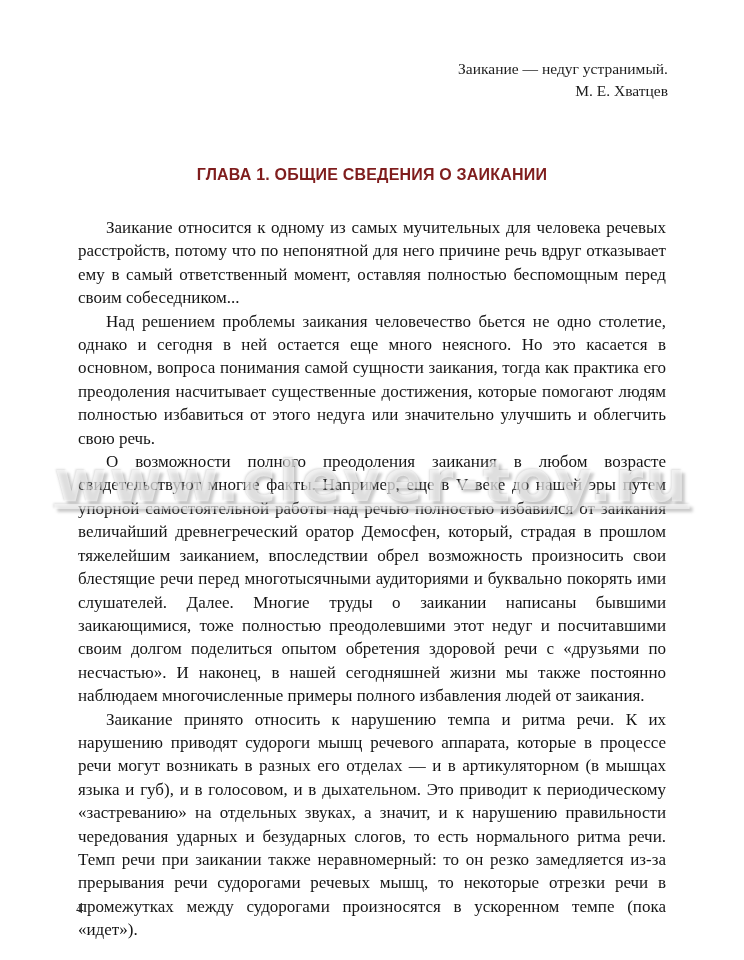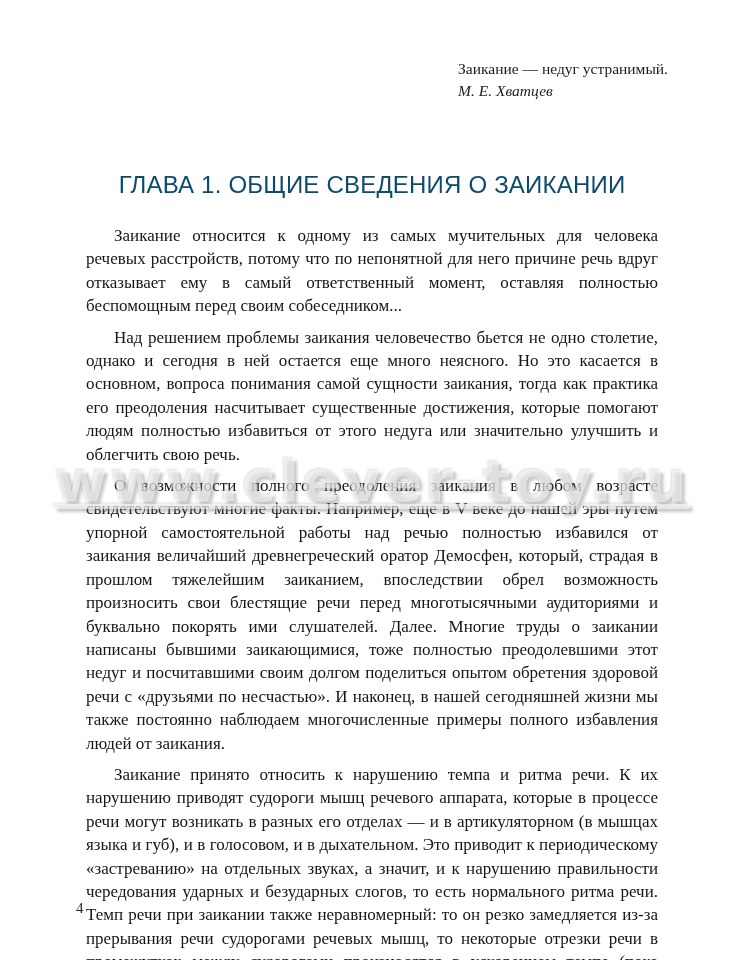--- a/index.html
+++ b/index.html
@@ -13,55 +13,54 @@
     height: 960px;
     background: #ffffff;
     overflow: hidden;
     font-family: "Liberation Serif", serif;
     color: #1a1a1a;
   }
   .epigraph {
     position: absolute;
     top: 58px;
     right: 76px;
-    text-align: left;
+    text-align: right;
     font-size: 15.5px;
     line-height: 22px;
     color: #1c1c1c;
     margin-left: 28px;
   }
   .epigraph .author {
-    font-style: italic;
   }
   .chapter-title {
     position: absolute;
     top: 155px;
     left: 78px;
     width: 588px;
     text-align: center;
     font-family: "Liberation Sans", sans-serif;
-    font-weight: normal;
-    font-size: 24px;
+    font-weight: bold;
+    font-size: 16px;
     letter-spacing: 0.2px;
-    color: #0c4a6e;
+    color: #7f1d1d;
     white-space: nowrap;
     overflow: visible;
   }
   .body-text {
     position: absolute;
     top: 216px;
     left: 78px;
     width: 588px;
     font-size: 17px;
     line-height: 23.4px;
     text-align: justify;
     color: #151515;
   }
   .body-text p {
-    margin: 8px;
+    margin: 0;
     text-indent: 28px;
   }
   .watermark {
     position: absolute;
     top: 448px;
     left: 0;
     width: 744px;
     text-align: center;
     font-family: "DejaVu Sans", sans-serif;
     font-weight: bold;

